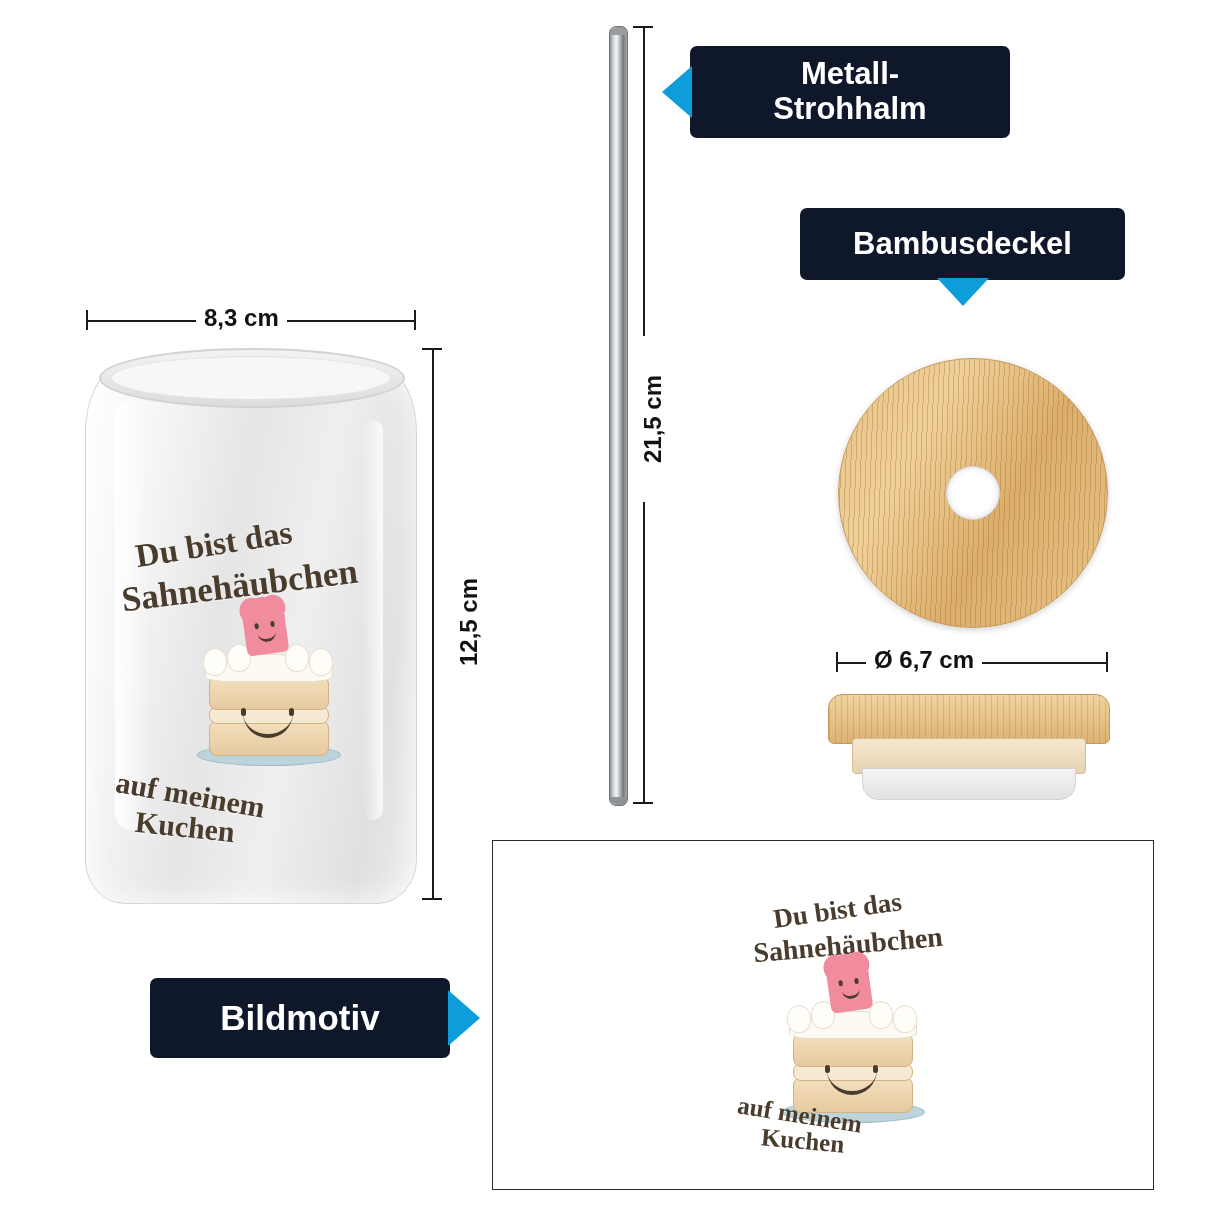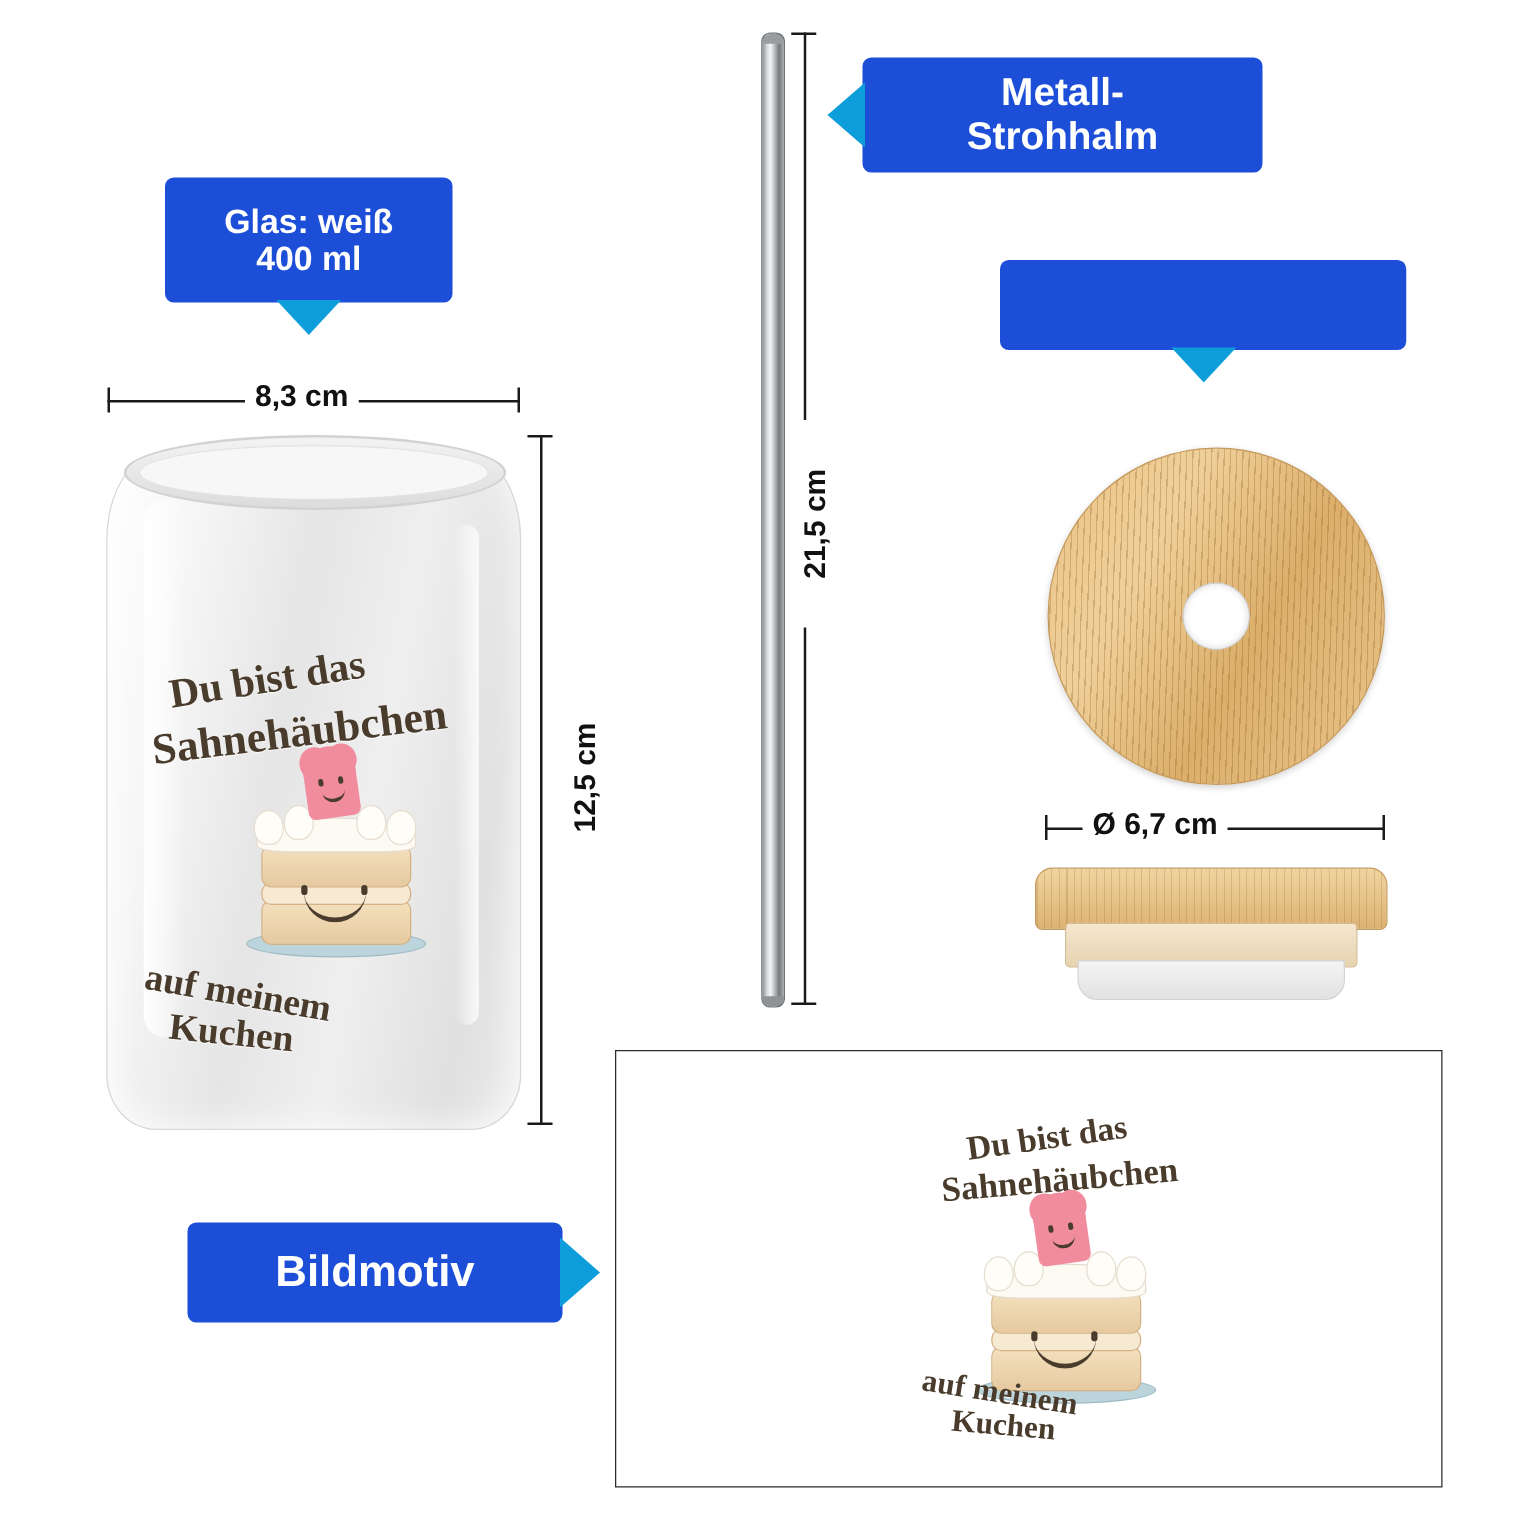--- a/index.html
+++ b/index.html
@@ -16,21 +16,21 @@
   .title {
     position:absolute; left:62px; top:30px;
     font-size:44px; font-weight:bold; letter-spacing:0.5px;
     color:#1b9ee0;
     white-space:nowrap;
   }
 
   
   .callout {
     position:absolute;
-    background:#1d4ed8;
+    background:#0f172a;
     color:#ffffff;
     font-weight:bold;
     display:flex; align-items:center; justify-content:center;
     text-align:center;
     line-height:1.12;
     border-radius:7px;
     box-sizing:border-box;
   }
   .callout .tip {
     position:absolute;
@@ -262,37 +262,31 @@
   .motif-box .ln3 { left:22px;  top:212px; font-size:25px; transform:rotate(9deg); }
   .motif-box .ln4 { left:46px;  top:238px; font-size:25px; transform:rotate(5deg); }
   .motif-box .cake-holder { left:62px; top:70px; }
 </style>
 </head>
 <body>
 
 <div class="stage">
 
 
-  <div class="callout" id="callout-glass">
-    <div>
-      <div>Glas: weiß</div>
-      <div>400 ml</div>
-    </div>
-    <span class="tip tip-down"></span>
-  </div>
 
   <div class="callout" id="callout-straw">
     <div>
       <div>Metall-</div>
       <div>Strohhalm</div>
     </div>
     <span class="tip tip-left"></span>
   </div>
 
   <div class="callout" id="callout-lid">
+    <span>Bambusdeckel</span>
     <span class="tip tip-down"></span>
   </div>
 
   <div class="callout" id="callout-motif">
     <span>Bildmotiv</span>
     <span class="tip tip-right"></span>
   </div>
 
   <div class="glass-wrap">
     <div class="glass-body"></div>

